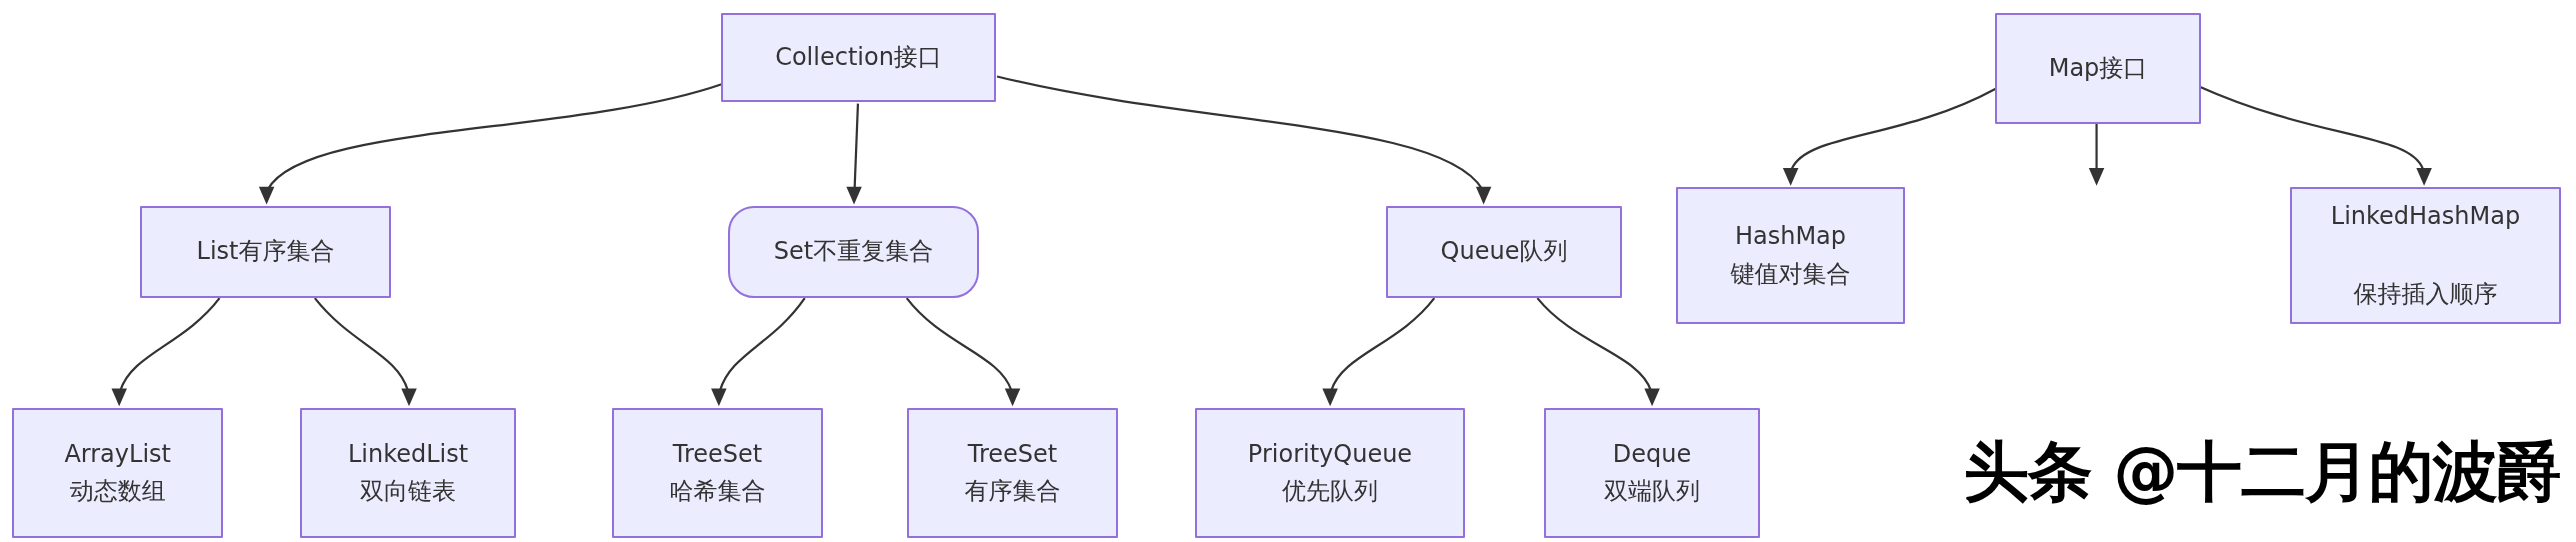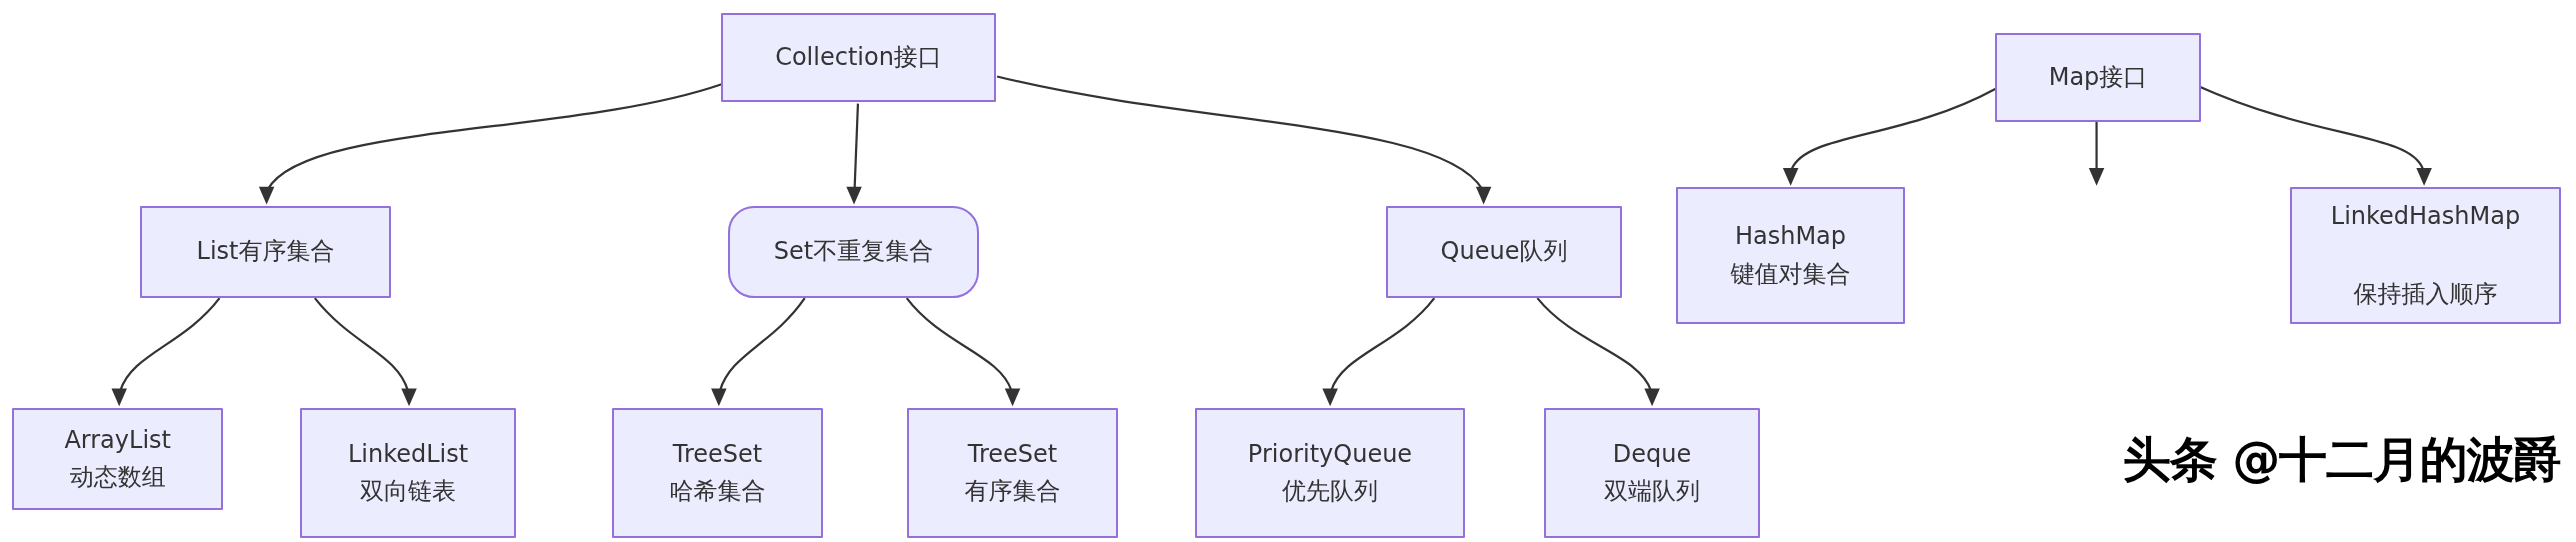--- a/index.html
+++ b/index.html
@@ -37,21 +37,21 @@
     text-align: center;
     font-size: 24px;
     line-height: 1.55;
     white-space: nowrap;
   }
   .node span { display: block; }
   .watermark {
     position: absolute;
     top: 428px;
     right: 15.5px;
-    font-size: 48px;
+    font-size: 65px;
     font-weight: 700;
     letter-spacing: -1.1px;
     color: #000000;
     white-space: nowrap;
     text-shadow:
       -2.8px -2.8px 0 #ffffff,  2.8px -2.8px 0 #ffffff,
       -2.8px  2.8px 0 #ffffff,  2.8px  2.8px 0 #ffffff,
       -3.3px  0   0 #ffffff,  3.3px  0   0 #ffffff,
        0   -3.3px 0 #ffffff,  0    3.3px 0 #ffffff;
   }
@@ -88,21 +88,21 @@
       <polygon points="2965,701 2993,701 2979,733"></polygon>
       <polygon points="3215,303 3243,303 3229,335"></polygon>
       <polygon points="3767,303 3795,303 3781,335"></polygon>
       <polygon points="4358,303 4386,303 4372,335"></polygon>
     </g>
   </svg>
 
   <div class="node" style="left:721px; top:12.8px; width:275px; height:89px;">
     <span>Collection接口</span>
   </div>
-  <div class="node" style="left:1995px; top:12.8px; width:206px; height:89px;margin-top:20px;">
+  <div class="node" style="left:1995px; top:12.8px; width:206px; height:111px;">
     <span>Map接口</span>
   </div>
 
   <div class="node" style="left:140px; top:206px; width:251px; height:92px;">
     <span>List有序集合</span>
   </div>
   <div class="node" style="left:728px; top:206px; width:251px; height:92px;border-radius:26px;">
     <span>Set不重复集合</span>
   </div>
   <div class="node" style="left:1366px; top:206px; width:236px; height:92px;margin-left:20px;">
@@ -111,21 +111,21 @@
 
   <div class="node" style="left:1676px; top:187px; width:229px; height:137px;">
     <span>HashMap</span>
     <span>键值对集合</span>
   </div>
   <div class="node" style="left:2290px; top:187px; width:271px; height:137px;gap:40px;">
     <span>LinkedHashMap</span>
     <span>保持插入顺序</span>
   </div>
 
-  <div class="node" style="left:12.2px; top:408px; width:211px; height:102px;">
+  <div class="node" style="left:12.2px; top:408px; width:211px; height:130px;">
     <span>ArrayList</span>
     <span>动态数组</span>
   </div>
   <div class="node" style="left:300px; top:408px; width:216px; height:130px;">
     <span>LinkedList</span>
     <span>双向链表</span>
   </div>
   <div class="node" style="left:612px; top:408px; width:211px; height:130px;">
     <span>TreeSet</span>
     <span>哈希集合</span>

